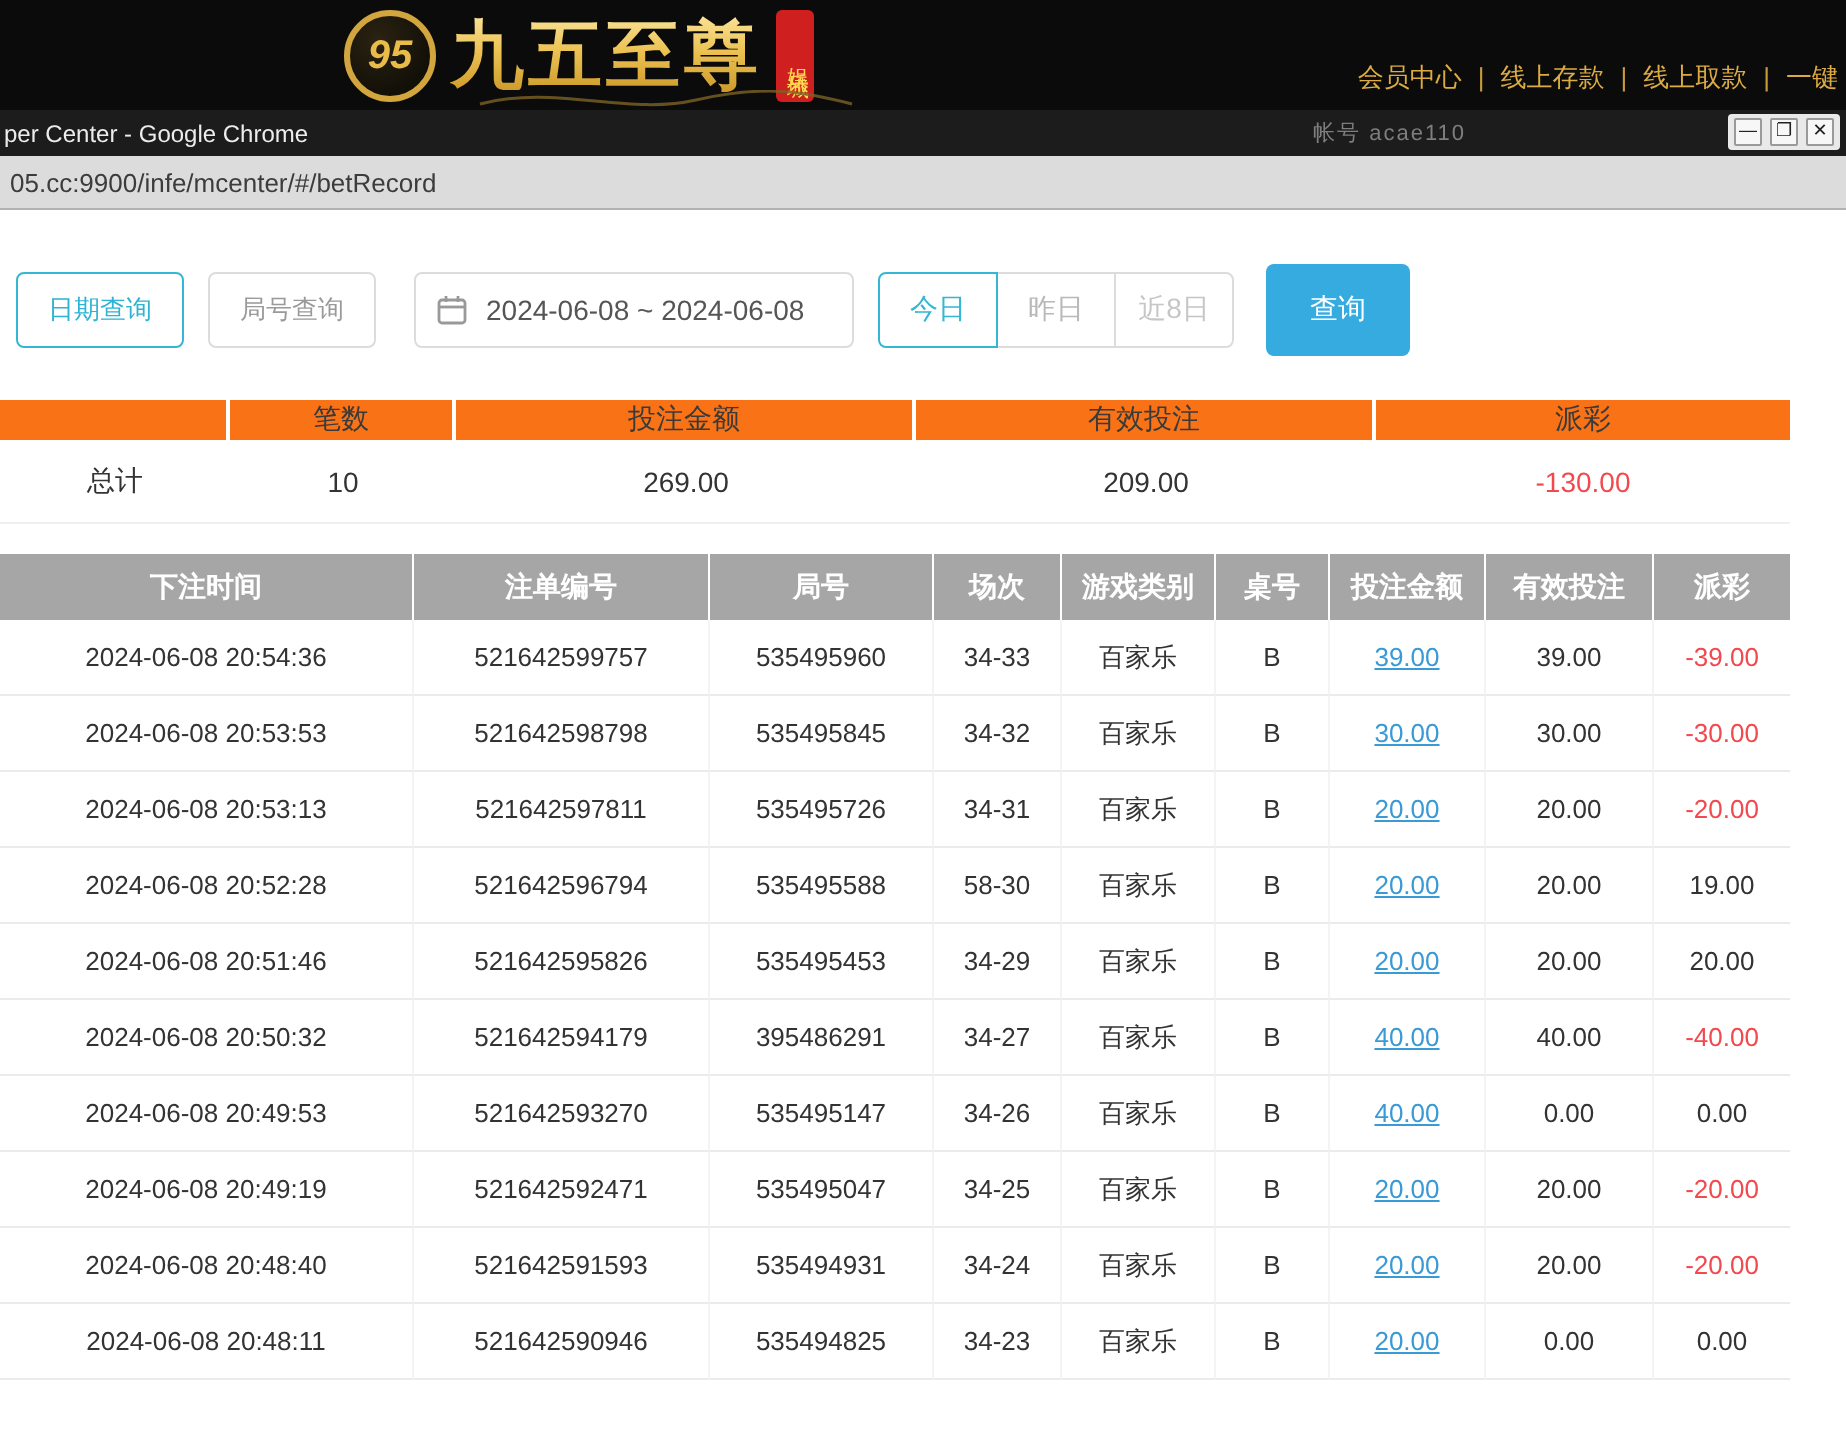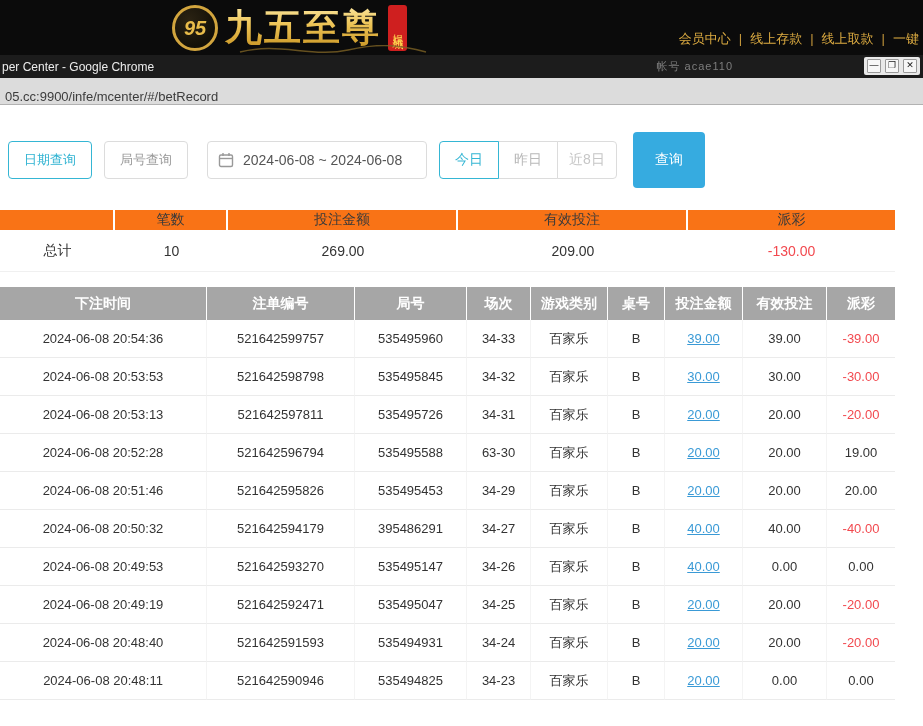--- a/index.html
+++ b/index.html
@@ -37,21 +37,21 @@
   .titlebar { position:relative; height:23px; background:#1c1c1c; display:flex; align-items:center; }
   .win-title { color:#ececec; font-size:12px; margin-left:2px; white-space:nowrap; }
   .account-info { position:absolute; right:190px; top:4px; color:#7e7e7e; font-size:11px; letter-spacing:1px; }
   .win-controls { position:absolute; right:3px; top:2px; background:#e9e9e9; border-radius:2px; padding:2px 3px; display:flex; gap:4px; }
   .win-btn {
     width:14px; height:14px; background:#f7f7f7; border:1px solid #9a9a9a; border-radius:1px;
     font-size:9px; line-height:11px; text-align:center; color:#222; cursor:pointer;
   }
 
   
-  .addressbar { height:27px; background:#dcdcdc; border-bottom:1px solid #b2b2b2; display:flex; align-items:flex-end; }
+  .addressbar { height:27px; background:#dcdcdc; border-bottom:1px solid #b2b2b2; display:flex; align-items:center; }
   .url-text { font-size:13px; color:#3c3c3c; margin-left:5px; white-space:nowrap; }
 
   
   .content { padding-top:27px; }
 
   .filter-bar { display:flex; align-items:center; margin-left:8px; }
   .btn {
     height:38px; border-radius:4px; background:#fff; font-size:13px; padding:0 15px;
     display:inline-flex; align-items:center; justify-content:center; cursor:pointer; white-space:nowrap;
   }
@@ -63,21 +63,21 @@
   }
   .seg-group { display:flex; margin-left:12px; }
   .seg {
     width:60px; height:38px; border:1px solid #dcdcdc; background:#fff; color:#b9b9b9;
     display:flex; align-items:center; justify-content:center; font-size:14px; cursor:pointer; margin-left:-1px;
   }
   .seg:first-child { margin-left:0; border-radius:4px 0 0 4px; }
   .seg:last-child  { border-radius:0 4px 4px 0; color:#c6c6c6; }
   .seg.active { border-color:#35b6d4; color:#35b6d4; position:relative; z-index:2; }
   .search-btn {
-    margin-left:16px; width:72px; height:56px; border:none; border-radius:4px;
+    margin-left:16px; width:72px; height:46px; border:none; border-radius:4px;
     background:#36abe0; color:#fff; font-size:14px; cursor:pointer;
   }
 
   
   .sum-grid { display:grid; grid-template-columns:115px 113px 230px 230px 207px; width:895px; margin-top:22px; }
   .sh {
     background:#f97316; height:20px; display:flex; align-items:center; justify-content:center;
     font-size:14px; color:#3a3a3a; border-right:2px solid #fff;
   }
   .sh:last-child { border-right:none; }
@@ -183,21 +183,21 @@
       <div class="th">游戏类别</div>
       <div class="th">桌号</div>
       <div class="th">投注金额</div>
       <div class="th">有效投注</div>
       <div class="th">派彩</div>
     </div>
   <div class="bet-grid">
       <div class="tr"><div class="td">2024-06-08 20:54:36</div><div class="td">521642599757</div><div class="td">535495960</div><div class="td">34-33</div><div class="td">百家乐</div><div class="td">B</div><div class="td bet">39.00</div><div class="td">39.00</div><div class="td neg">-39.00</div></div>
       <div class="tr"><div class="td">2024-06-08 20:53:53</div><div class="td">521642598798</div><div class="td">535495845</div><div class="td">34-32</div><div class="td">百家乐</div><div class="td">B</div><div class="td bet">30.00</div><div class="td">30.00</div><div class="td neg">-30.00</div></div>
       <div class="tr"><div class="td">2024-06-08 20:53:13</div><div class="td">521642597811</div><div class="td">535495726</div><div class="td">34-31</div><div class="td">百家乐</div><div class="td">B</div><div class="td bet">20.00</div><div class="td">20.00</div><div class="td neg">-20.00</div></div>
-      <div class="tr"><div class="td">2024-06-08 20:52:28</div><div class="td">521642596794</div><div class="td">535495588</div><div class="td">63-30</div><div class="td">百家乐</div><div class="td">B</div><div class="td bet">20.00</div><div class="td">20.00</div><div class="td">19.00</div></div>
+      <div class="tr"><div class="td">2024-06-08 20:52:28</div><div class="td">521642596794</div><div class="td">535495588</div><div class="td">58-30</div><div class="td">百家乐</div><div class="td">B</div><div class="td bet">20.00</div><div class="td">20.00</div><div class="td">19.00</div></div>
       <div class="tr"><div class="td">2024-06-08 20:51:46</div><div class="td">521642595826</div><div class="td">535495453</div><div class="td">34-29</div><div class="td">百家乐</div><div class="td">B</div><div class="td bet">20.00</div><div class="td">20.00</div><div class="td">20.00</div></div>
       <div class="tr"><div class="td">2024-06-08 20:50:32</div><div class="td">521642594179</div><div class="td">395486291</div><div class="td">34-27</div><div class="td">百家乐</div><div class="td">B</div><div class="td bet">40.00</div><div class="td">40.00</div><div class="td neg">-40.00</div></div>
       <div class="tr"><div class="td">2024-06-08 20:49:53</div><div class="td">521642593270</div><div class="td">535495147</div><div class="td">34-26</div><div class="td">百家乐</div><div class="td">B</div><div class="td bet">40.00</div><div class="td">0.00</div><div class="td">0.00</div></div>
       <div class="tr"><div class="td">2024-06-08 20:49:19</div><div class="td">521642592471</div><div class="td">535495047</div><div class="td">34-25</div><div class="td">百家乐</div><div class="td">B</div><div class="td bet">20.00</div><div class="td">20.00</div><div class="td neg">-20.00</div></div>
       <div class="tr"><div class="td">2024-06-08 20:48:40</div><div class="td">521642591593</div><div class="td">535494931</div><div class="td">34-24</div><div class="td">百家乐</div><div class="td">B</div><div class="td bet">20.00</div><div class="td">20.00</div><div class="td neg">-20.00</div></div>
       <div class="tr"><div class="td">2024-06-08 20:48:11</div><div class="td">521642590946</div><div class="td">535494825</div><div class="td">34-23</div><div class="td">百家乐</div><div class="td">B</div><div class="td bet">20.00</div><div class="td">0.00</div><div class="td">0.00</div></div>
     </div>
 
 </div>
 

